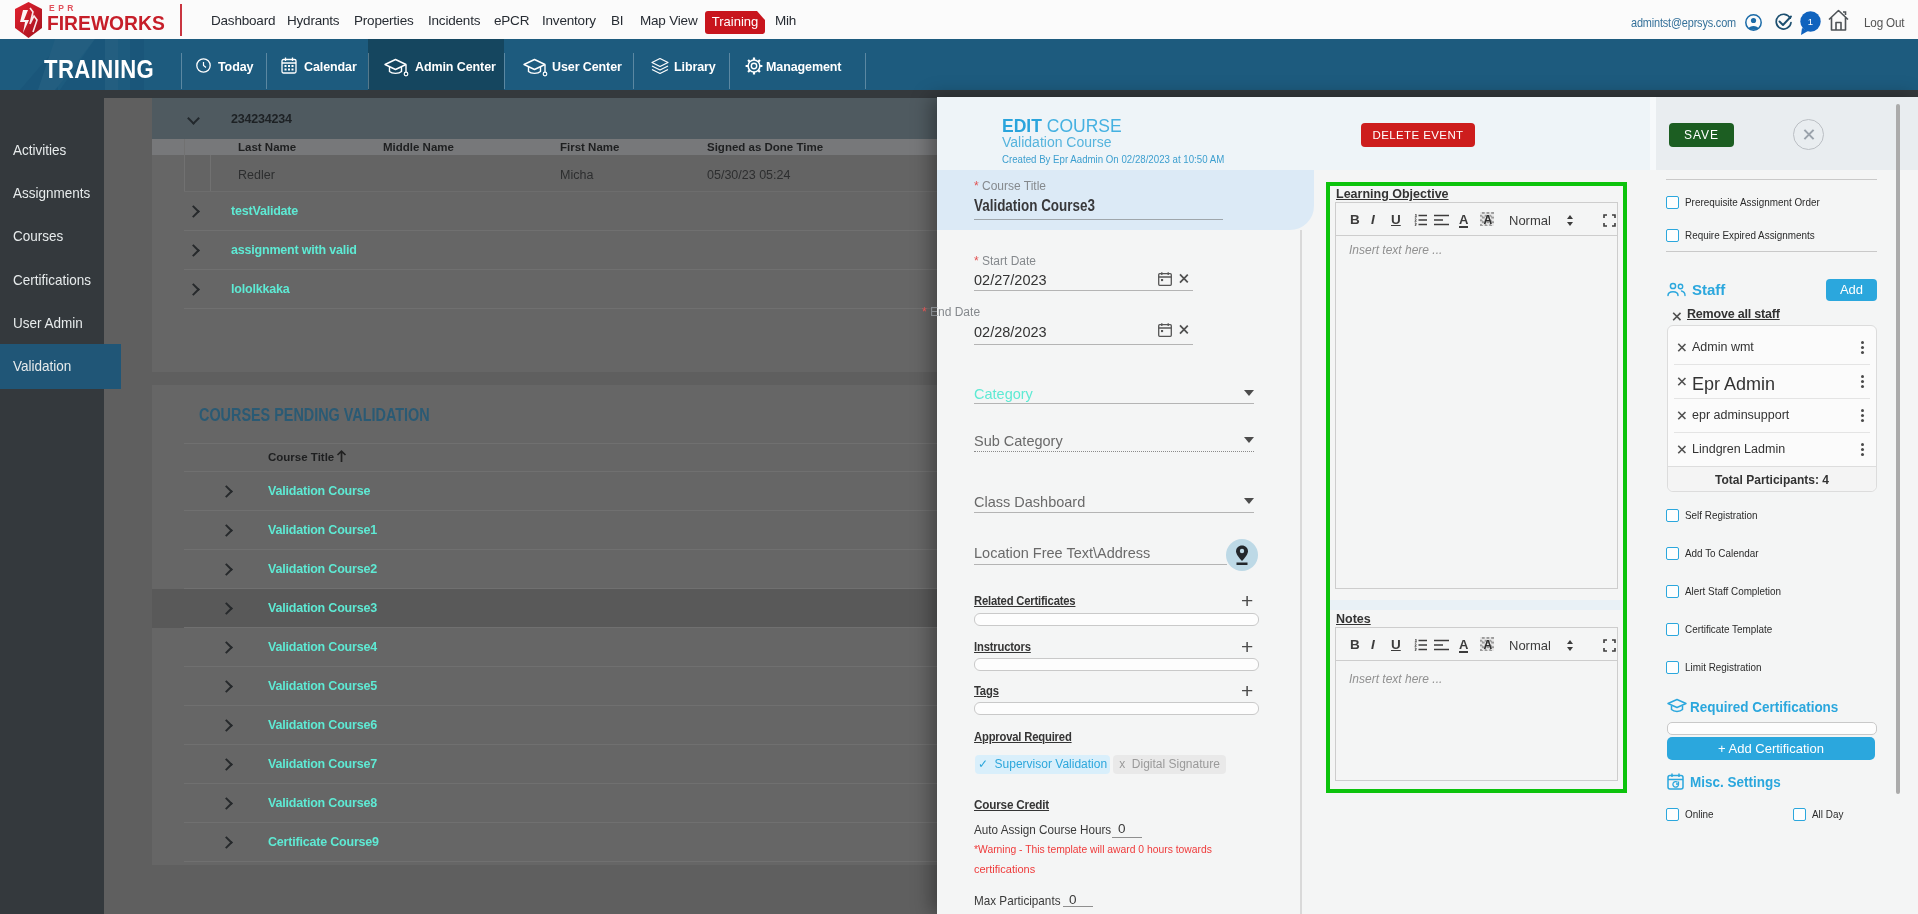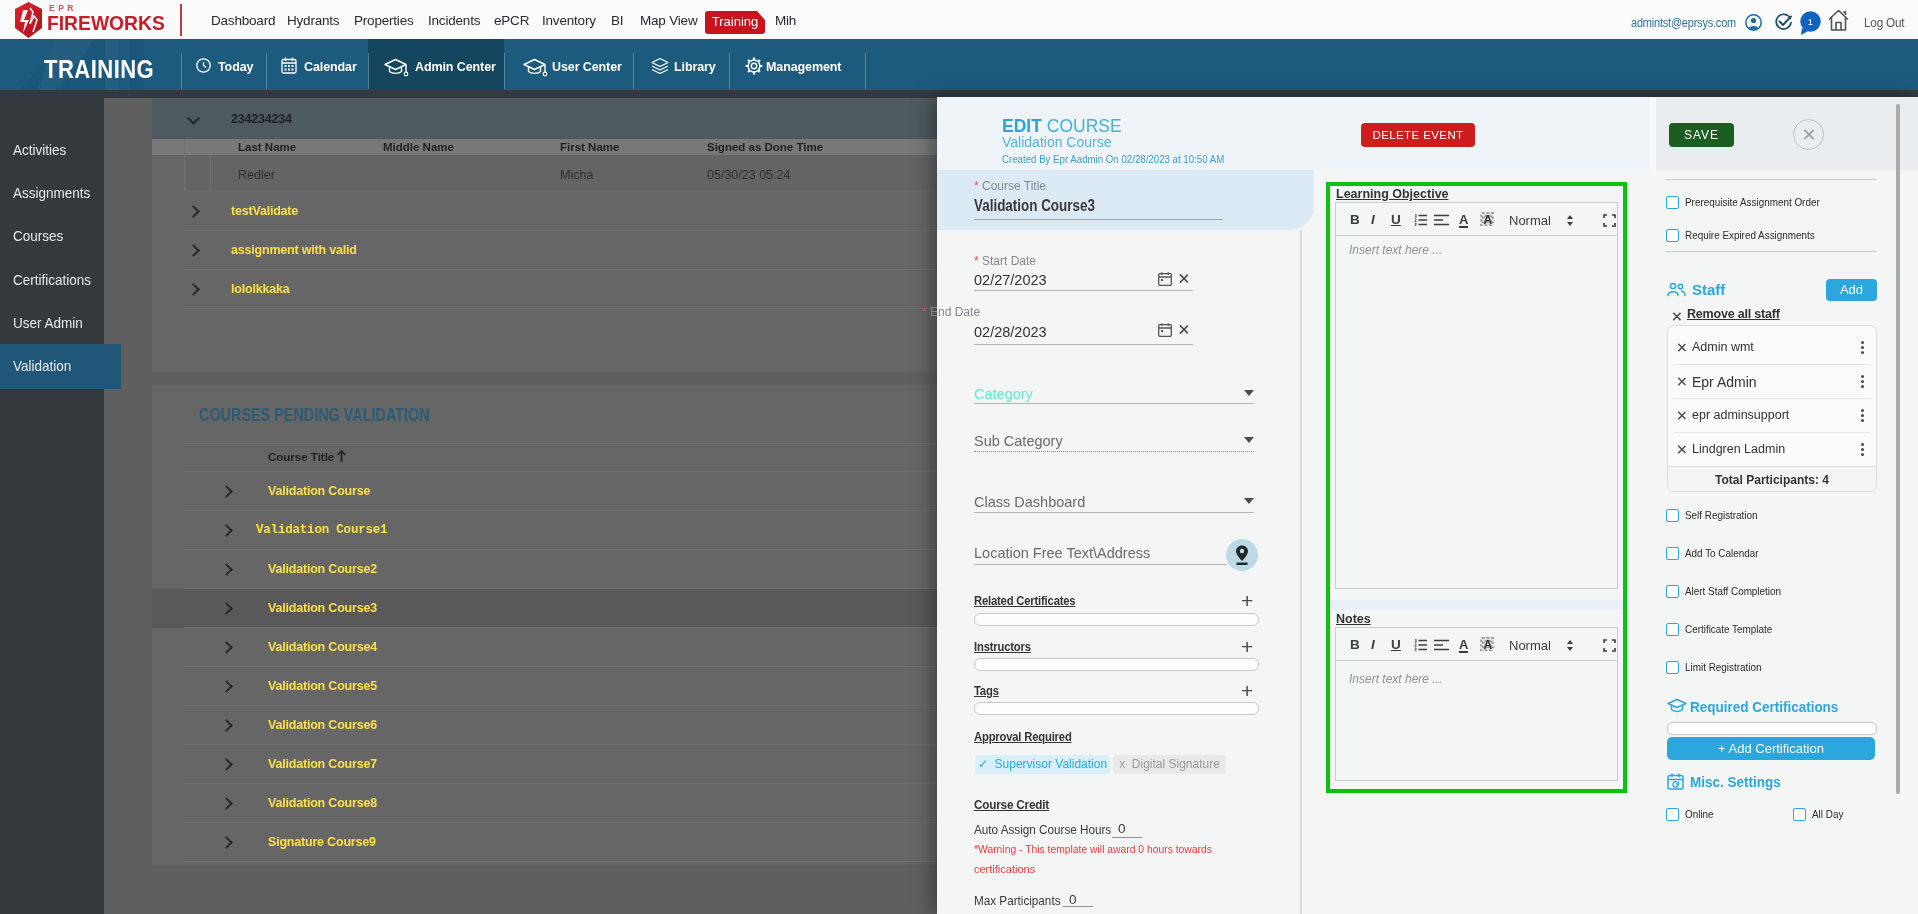--- a/index.html
+++ b/index.html
@@ -14,21 +14,21 @@
 .sbitem{position:absolute;left:13px;color:#e7ebec;font-size:15px;white-space:nowrap;transform:scaleX(0.9);transform-origin:left top;}
 #sbactive{left:0;top:344px;width:121px;height:45px;background:#205677;}
 .navitem{position:absolute;top:13px;color:#272c33;font-size:13.5px;letter-spacing:-0.2px;white-space:nowrap;}
 .tabsep{position:absolute;top:53px;width:1px;height:36px;background:rgba(255,255,255,0.28);}
 .tablabel{position:absolute;top:60px;color:#ffffff;font-size:12.5px;font-weight:bold;white-space:nowrap;letter-spacing:-0.1px;}
 
 .card{position:absolute;background:#666;}
 .rowline{position:absolute;height:1px;background:#707070;}
 .chev-r{position:absolute;width:7px;height:7px;border-right:2px solid #26292b;border-bottom:2px solid #26292b;transform:rotate(-45deg);}
 .chev-d{position:absolute;width:7px;height:7px;border-right:2px solid #22282c;border-bottom:2px solid #22282c;transform:rotate(45deg);}
-.t1{position:absolute;font-size:12.5px;font-weight:bold;color:#fde047;white-space:nowrap;letter-spacing:-0.2px;}
+.t1{position:absolute;font-size:12.5px;font-weight:bold;color:#5eead4;white-space:nowrap;letter-spacing:-0.2px;}
 .t2{position:absolute;font-size:11.5px;font-weight:bold;color:#1e1f20;white-space:nowrap;}
 .t3{position:absolute;font-size:12.5px;color:#2d2e2f;white-space:nowrap;}
 
 #modal{left:937px;top:97px;width:981px;height:817px;background:#f4f5f5;box-shadow:-6px 0 18px rgba(0,0,0,0.35);}
 .mlabel{position:absolute;font-size:12px;color:#85898d;white-space:nowrap;}
 .mlabel b{color:#e25252;font-weight:normal;}
 .ulink{position:absolute;font-size:12.5px;font-weight:bold;color:#353535;text-decoration:underline;white-space:nowrap;letter-spacing:-0.2px;transform:scaleX(0.9);transform-origin:left top;}
 .fieldline{position:absolute;height:1px;background:#b4b4b4;}
 .dd{position:absolute;width:0;height:0;border-left:5px solid transparent;border-right:5px solid transparent;border-top:6px solid #4c4c4c;}
 .track{position:absolute;height:11px;border:1px solid #c9c9c9;border-radius:6px;background:#fdfdfd;}
@@ -201,21 +201,21 @@
   <div class="t2" style="left:268px;top:451px;">Course Title</div>
   <svg class="abs" style="left:336px;top:450px" width="11" height="13" viewBox="0 0 11 13">
     <path d="M5.5 12 L5.5 1.5 M1.5 5 L5.5 1.2 L9.5 5" fill="none" stroke="#212121" stroke-width="1.7"></path>
   </svg>
   <div class="rowline" style="left:184px;top:471px;width:1734px;"></div>
   <div class="abs" style="left:152px;top:589px;width:1766px;height:39px;background:#595959;"></div>
   <div class="chev-r" style="left:222px;top:487px;"></div>
     <div class="t1" style="left:268px;top:484px;">Validation Course</div>
   <div class="rowline" style="left:184px;top:510px;width:1734px;"></div>
   <div class="chev-r" style="left:222px;top:526px;"></div>
-    <div class="t1" style="left:256px;top:523px;font-family:Liberation Mono, monospace;">Validation Course1</div>
+    <div class="t1" style="left:268px;top:523px;">Validation Course1</div>
   <div class="rowline" style="left:184px;top:549px;width:1734px;"></div>
   <div class="chev-r" style="left:222px;top:565px;"></div>
     <div class="t1" style="left:268px;top:562px;">Validation Course2</div>
   <div class="rowline" style="left:184px;top:588px;width:1734px;"></div>
   <div class="chev-r" style="left:222px;top:604px;"></div>
     <div class="t1" style="left:268px;top:601px;">Validation Course3</div>
   <div class="rowline" style="left:184px;top:627px;width:1734px;"></div>
   <div class="chev-r" style="left:222px;top:643px;"></div>
     <div class="t1" style="left:268px;top:640px;">Validation Course4</div>
   <div class="rowline" style="left:184px;top:666px;width:1734px;"></div>
@@ -225,21 +225,21 @@
   <div class="chev-r" style="left:222px;top:721px;"></div>
     <div class="t1" style="left:268px;top:718px;">Validation Course6</div>
   <div class="rowline" style="left:184px;top:744px;width:1734px;"></div>
   <div class="chev-r" style="left:222px;top:760px;"></div>
     <div class="t1" style="left:268px;top:757px;">Validation Course7</div>
   <div class="rowline" style="left:184px;top:783px;width:1734px;"></div>
   <div class="chev-r" style="left:222px;top:799px;"></div>
     <div class="t1" style="left:268px;top:796px;">Validation Course8</div>
   <div class="rowline" style="left:184px;top:822px;width:1734px;"></div>
   <div class="chev-r" style="left:222px;top:838px;"></div>
-    <div class="t1" style="left:268px;top:835px;">Signature Course9</div>
+    <div class="t1" style="left:268px;top:835px;">Certificate Course9</div>
   <div class="rowline" style="left:184px;top:861px;width:1734px;"></div>
 
   <div class="abs" id="modal"></div>
 
   <div class="abs" style="left:937px;top:97px;width:719px;height:73px;background:#eef4f8;"></div>
   <div class="abs" style="left:1656px;top:97px;width:262px;height:73px;background:#e9edf0;"></div>
   <div class="abs" style="left:1650px;top:97px;width:6px;height:73px;background:#f6f9fb;"></div>
   <div class="abs" style="left:1002px;top:116px;font-size:17.5px;color:#45b1e1;"><b style="color:#29a4dc">EDIT</b> COURSE</div>
   <div class="abs" style="left:1002px;top:134px;font-size:14px;color:#56b4dd;">Validation Course</div>
   <div class="abs" style="left:1002px;top:153px;font-size:11px;color:#3d9fcf;transform:scaleX(0.88);transform-origin:left top;">Created By Epr Aadmin On 02/28/2023 at 10:50 AM</div>
@@ -394,21 +394,21 @@
   <div class="abs" style="left:1826px;top:279px;width:51px;height:22px;background:#2ba7dd;border-radius:4px;color:#fff;font-size:13px;text-align:center;line-height:22px;">Add</div>
   <div class="xmark" style="left:1671px;top:311px;transform:scale(0.8);"></div>
   <div class="abs" style="left:1687px;top:307px;font-size:12.5px;font-weight:600;color:#333;text-decoration:underline;letter-spacing:-0.2px;">Remove all staff</div>
 
   <div class="abs" style="left:1667px;top:325px;width:210px;height:167px;border:1px solid #dcdcdc;border-radius:6px;background:#fbfbfb;box-sizing:border-box;"></div>
   <div class="xmark" style="left:1676px;top:342px;transform:scale(0.78);"></div>
   <div class="abs" style="left:1692px;top:340px;font-size:12.5px;color:#333;">Admin wmt</div>
   <div class="kebab" style="left:1861px;top:341px;"></div>
   <div class="abs" style="left:1674px;top:364px;width:196px;height:1px;background:#e4e4e4;"></div>
   <div class="xmark" style="left:1676px;top:376px;transform:scale(0.78);"></div>
-  <div class="abs" style="left:1692px;top:374px;font-size:14px;color:#333;">Epr Admin</div>
+  <div class="abs" style="left:1692px;top:374px;font-size:18px;color:#333;">Epr Admin</div>
   <div class="kebab" style="left:1861px;top:375px;"></div>
   <div class="abs" style="left:1674px;top:398px;width:196px;height:1px;background:#e4e4e4;"></div>
   <div class="xmark" style="left:1676px;top:410px;transform:scale(0.78);"></div>
   <div class="abs" style="left:1692px;top:408px;font-size:12.5px;color:#333;">epr adminsupport</div>
   <div class="kebab" style="left:1861px;top:409px;"></div>
   <div class="abs" style="left:1674px;top:432px;width:196px;height:1px;background:#e4e4e4;"></div>
   <div class="xmark" style="left:1676px;top:444px;transform:scale(0.78);"></div>
   <div class="abs" style="left:1692px;top:442px;font-size:12.5px;color:#333;">Lindgren Ladmin</div>
   <div class="kebab" style="left:1861px;top:443px;"></div>
   <div class="abs" style="left:1668px;top:466px;width:208px;height:25px;background:#f4f4f4;border-top:1px solid #ddd;border-radius:0 0 6px 6px;box-sizing:border-box;"></div>

